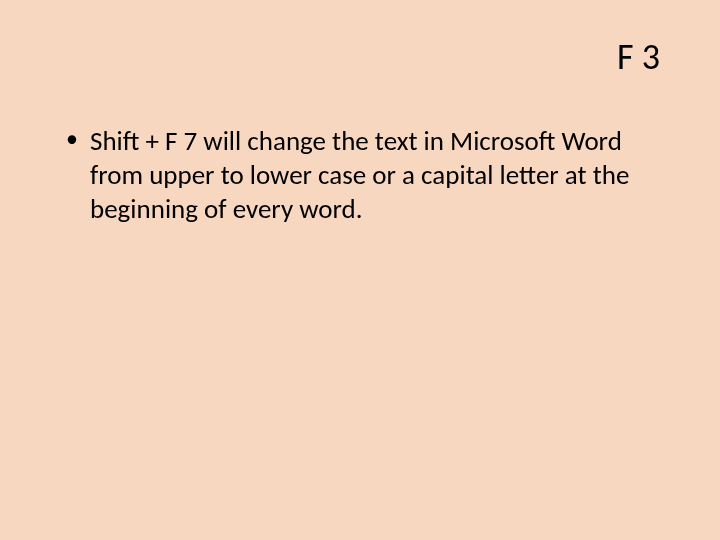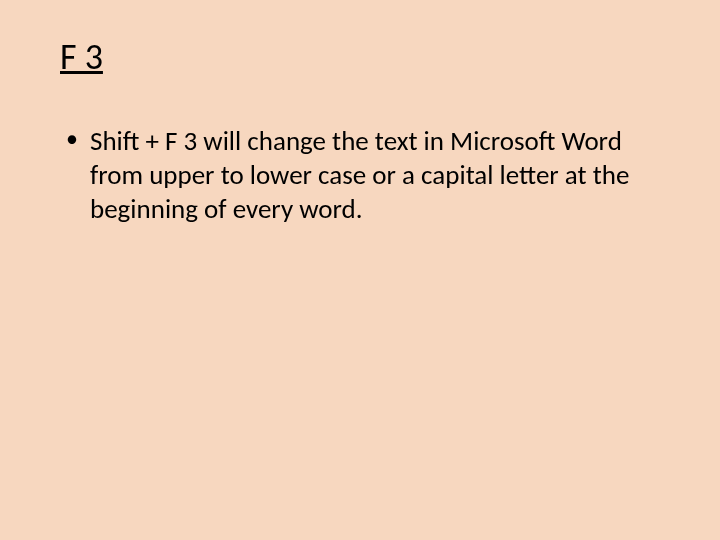--- a/index.html
+++ b/index.html
@@ -10,26 +10,25 @@
     body {
       width: 720px;
       height: 540px;
       background-color: #f7d7bf;
       font-family: Calibri, 'Segoe UI', sans-serif;
       color: #000;
       padding: 30px 60px 40px 60px;
       overflow: hidden;
     }
     .title {
-      text-align: left;
+      text-align: right;
       font-size: 36px;
       font-weight: 400;
       margin-bottom: 45px;
       margin-top: 5px;
-      text-decoration: underline;
     }
     .bullet-list {
       list-style: none;
     }
     .bullet-item {
       position: relative;
       padding-left: 30px;
       font-size: 27px;
       line-height: 1.25;
       margin-bottom: 48px;
@@ -41,14 +40,14 @@
       top: 0;
       font-size: 24px;
     }
   </style>
 </head>
 <body>
 
 <h1 class="title">F 3</h1>
 
 <ul class="bullet-list">
-  <li class="bullet-item">Shift + F 3 will change the text in Microsoft Word from upper to lower case or a capital letter at the beginning of every word.</li>
+  <li class="bullet-item">Shift + F 7 will change the text in Microsoft Word from upper to lower case or a capital letter at the beginning of every word.</li>
 </ul>
 
 </body></html>

